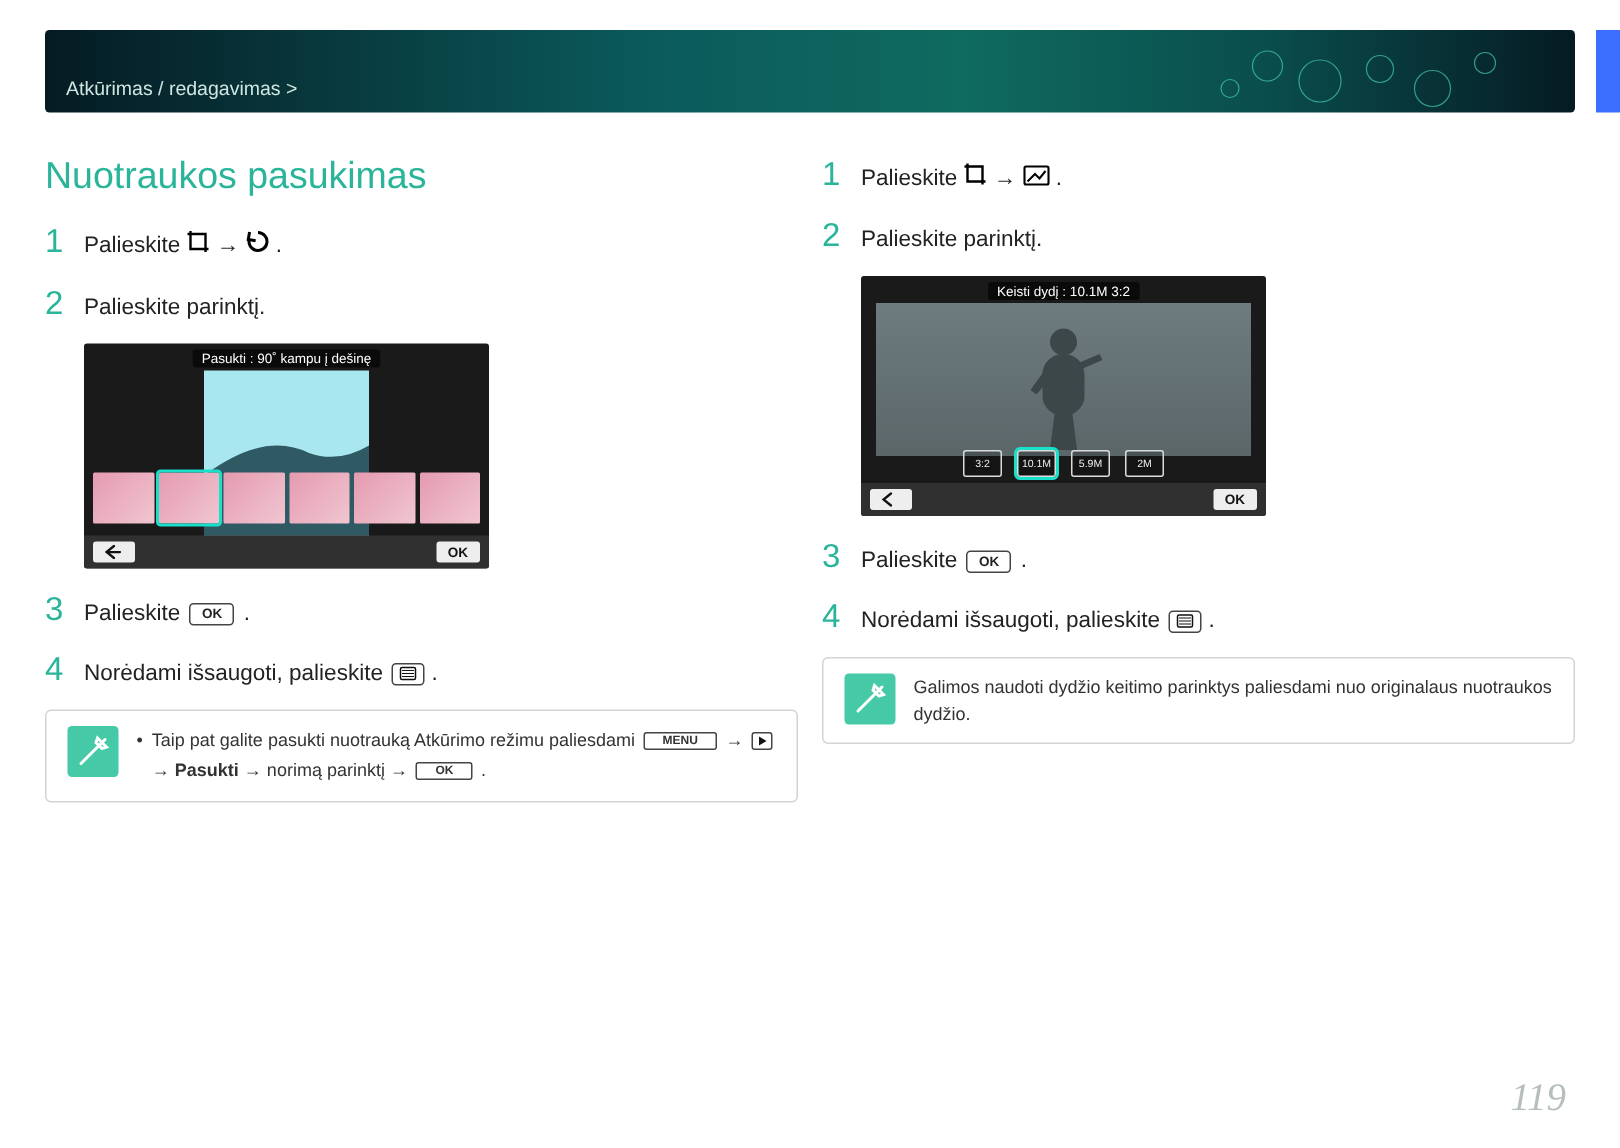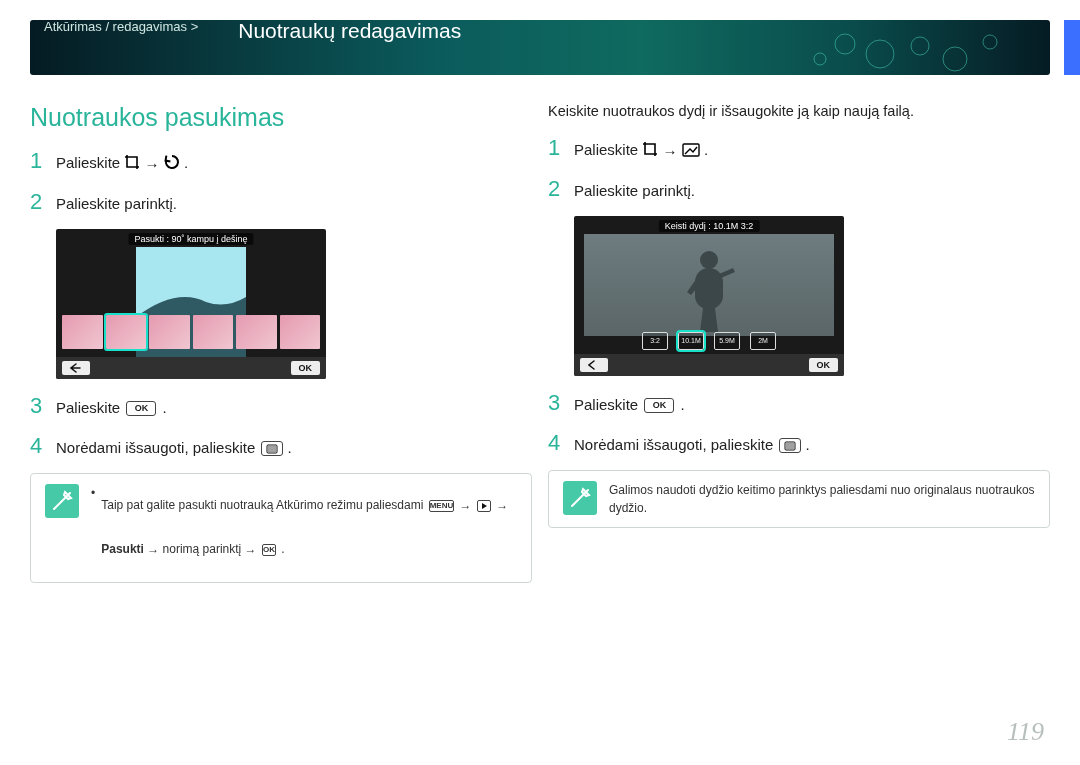--- a/index.html
+++ b/index.html
@@ -6,23 +6,22 @@
   html, body { width: 1080px; height: 765px; font-family: "Segoe UI", Arial, sans-serif; background: #fff; color: #222; }
   .page { position: relative; width: 1080px; height: 765px; overflow: hidden; }
 
   .topbar {
     position: relative;
     width: 1020px; height: 55px;
     margin: 20px 0 0 30px;
     background: linear-gradient(90deg, #051b23 0%, #0b5b5c 40%, #0f6a5f 60%, #0a4d4d 80%, #051b23 100%);
     border-radius: 3px;
     color: #fff;
-    display: flex; 
+    display: flex; align-items: flex-end;
     padding: 0 14px 10px 14px;
-    gap: 34px;
   }
   .topbar .bc { font-size: 13px; color: #cfe6e1; margin-right: 6px; line-height: 1; }
   .topbar .title { font-size: 21px; font-weight: 400; line-height: 1; }
 
   .bubbles { position: absolute; right: 40px; top: 4px; }
   .bubbles circle { fill: none; stroke: #4fe4c4; stroke-width: 0.8; opacity: 0.6; }
 
   .sidetab { position: absolute; right: 0; top: 20px; width: 16px; height: 55px; background: #3b6fff; }
 
   .cols { display: flex; margin-top: 28px; padding: 0 30px; gap: 16px; }
@@ -63,36 +62,35 @@
   .preview2 .sizes .sel { outline:2px solid #18e0c9; }
   .preview2 .bar { position:absolute; bottom:0; left:0; right:0; height:22px; background:#303030; display:flex; align-items:center; }
   .preview2 .bar .back { margin-left:6px; } .preview2 .bar .ok { margin-left:auto; margin-right:6px; }
   .preview2 .bar .btn  { background:#eee; color:#111; font-size:9px; font-weight:bold; padding:1px 8px; border-radius:2px; display:inline-flex; align-items:center; justify-content:center; min-width:28px; height:14px; }
 
   .note { display:flex; gap:12px; border:1px solid #cfd6d4; border-radius:4px; padding:10px 14px; margin: 8px 0 0 0; background:#fff; }
   .note .nicon { width:34px; height:34px; background:#45c9a6; border-radius:3px; display:flex; align-items:center; justify-content:center; flex-shrink:0; }
   .note .nbody { font-size:12px; color:#333; line-height:1.5; }
   .note .nbody .row { display:flex; gap:6px; align-items:flex-start; }
   .note .nbody .row::before { content:"•"; color:#333; }
-  .chip-sm { display:inline-flex; align-items:center; justify-content:center; border:1px solid #444; border-radius:2px; font-size:8px; font-weight:bold; padding:0 0; height:12px; vertical-align:middle; margin:16px 2px; }
+  .chip-sm { display:inline-flex; align-items:center; justify-content:center; border:1px solid #444; border-radius:2px; font-size:8px; font-weight:bold; padding:0 12px; height:12px; vertical-align:middle; margin:4px 2px; }
   .iconbox-sm { display:inline-flex; width:14px; height:12px; border:1px solid #444; border-radius:2px; vertical-align:middle; align-items:center; justify-content:center; margin:0 2px; }
   .strong { font-weight:600; }
 
   .pagenum { position:absolute; bottom:18px; right:36px; font-style:italic; font-family: Liberation Serif, serif; font-size:26px; color:#b6bfbd; }
 </style>
 </head>
 <body>
 
 <div class="page">
 
   <div class="sidetab"></div>
 
   <div class="topbar">
     <span class="bc">Atkūrimas / redagavimas &gt;</span>
-    <span class="title">Nuotraukų redagavimas</span>
     <svg class="bubbles" width="220" height="50">
       <circle cx="30" cy="35" r="6"></circle>
         <circle cx="55" cy="20" r="10"></circle>
         <circle cx="90" cy="30" r="14"></circle>
       <circle cx="130" cy="22" r="9"></circle>
         <circle cx="165" cy="35" r="12"></circle>
         <circle cx="200" cy="18" r="7"></circle>
     </svg>
   </div>
 
@@ -199,21 +197,20 @@
               <span> → norimą parinktį → </span>
               <span class="chip-sm">OK</span>
               <span>.</span>
             </span>
           </div>
         </div>
       </div>
     </div>
 
     <div class="col">
-      <p class="intro">Keiskite nuotraukos dydį ir išsaugokite ją kaip naują failą.</p>
 
       <div class="step">
         <span class="stepnum">1</span>
         <span class="steptxt">
           <span>Palieskite </span>
           <span class="glyph">
             <svg width="16" height="16" viewBox="0 0 16 16">
                 <g stroke="#000" stroke-width="1.6" fill="none">
                   <path d="M3 1v12h12"></path>
                   <path d="M1 3h12v12"></path>

